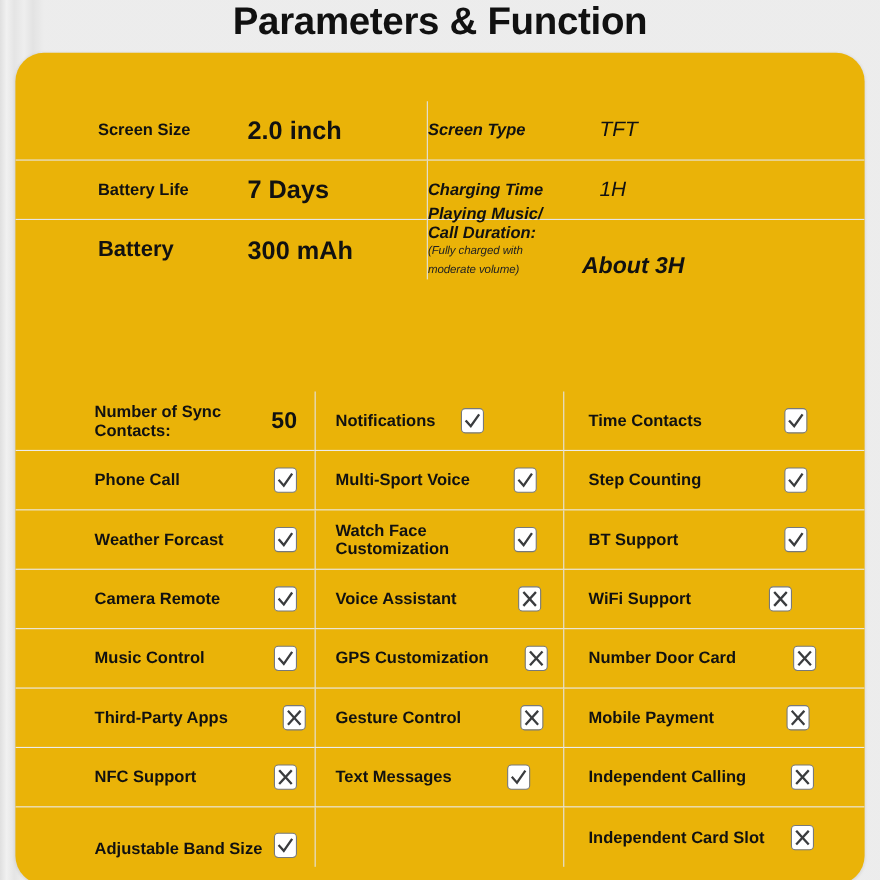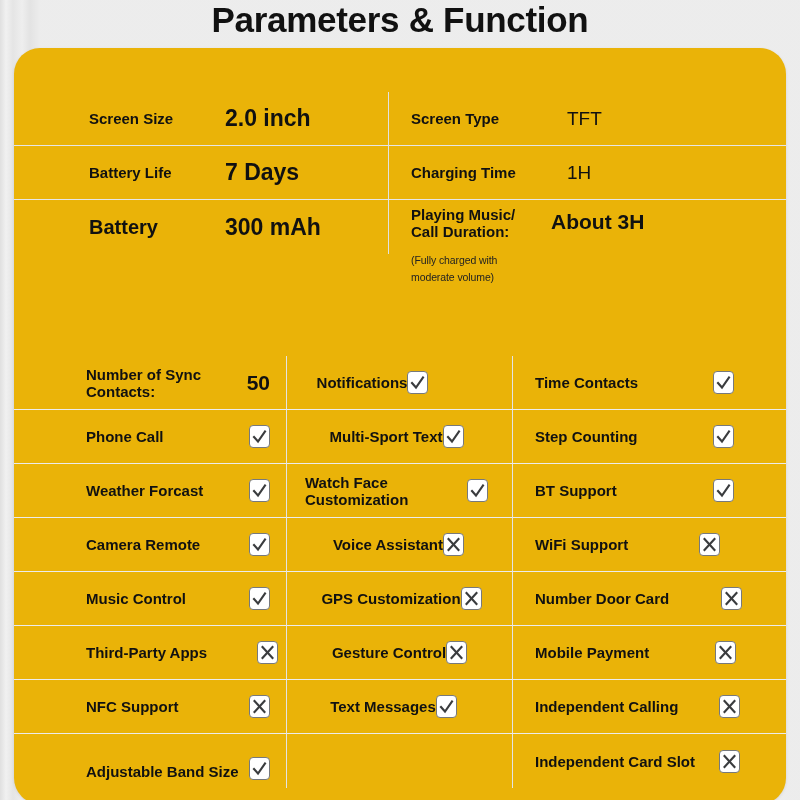--- a/index.html
+++ b/index.html
@@ -49,56 +49,56 @@
     width:100%;
     box-sizing:border-box;
   }
   .spec-cell{
     box-sizing:border-box;
     display:flex;
     align-items:center;
     position:relative;
   }
   .spec-cell.left{width:374px;padding-left:75px;border-bottom:1px solid #e6e6e6;}
-  .spec-cell.right{width:398px;padding-left:22px;border-bottom:1px solid #e6e6e6;border-left:1px solid #e2e2e2;}
+  .spec-cell.right{width:398px;border-bottom:1px solid #e6e6e6;border-left:1px solid #e2e2e2;font-style:italic;}
 
   .sp-label{
     font-size:15px;font-weight:bold;color:#111;line-height:17px;
     width:120px;flex:none;
   }
   .sp-label.wide{width:118px;}
   .sp-value{
     font-size:23px;font-weight:bold;color:#111;
     margin-left:16px;
   }
   .sp-value.reg{font-weight:normal;font-size:19px;margin-left:36px;}
   .sp-value.reg2{font-weight:normal;font-size:18px;margin-left:28px;}
   .sp-value.sm{font-size:21px;font-weight:bold;margin-left:22px;}
 
   .note{
     font-size:10.5px;font-weight:normal;color:#222;
-    display:block;margin-top:12px;letter-spacing:-.1px;
+    display:block;margin-top:0;letter-spacing:-.1px;
   }
 
   
   .grid{
     position:absolute;left:0;top:308px;width:772px;
   }
   .g-row{display:flex;width:100%;}
   .g-cell{
     box-sizing:border-box;
     height:54px;
     display:flex;
     align-items:center;
     justify-content:space-between;
     border-bottom:1px solid #ececec;
     position:relative;
   }
   .g-cell.c1{width:272px;padding-left:72px;padding-right:16px;}
-  .g-cell.c2{width:226px;padding-left:18px;padding-right:24px;border-left:1px solid #e4e4e4;justify-content:center;}
+  .g-cell.c2{width:226px;padding-left:18px;padding-right:24px;border-left:1px solid #e4e4e4;}
   .g-cell.c3{width:274px;padding-left:22px;padding-right:52px;border-left:1px solid #e4e4e4;}
   .g-cell.empty{justify-content:flex-start;}
 
   .g-label{
     font-size:15px;font-weight:bold;color:#111;line-height:17px;
   }
   .g-num{font-size:21px;font-weight:bold;color:#111;}
 
   
   .box{
@@ -146,21 +146,21 @@
           <span class="sp-value reg">1H</span>
         </div>
       </div>
 
 
       <div class="spec-row">
         <div class="spec-cell left" style="height:54px;border-bottom:none">
           <span class="sp-label" style="font-size:20px">Battery</span>
           <span class="sp-value">300 mAh</span>
         </div>
-        <div class="spec-cell right" style="height:54px;border-bottom:none;align-items:flex-start;padding-top:6px">
+        <div class="spec-cell right" style="height:54px;border-bottom:none;align-items:flex-end;padding-top:6px">
           <span class="sp-label wide">
             <span>Playing Music/ Call Duration:</span>
             <span class="note">(Fully charged with moderate volume)</span>
           </span>
           <span class="sp-value sm" style="margin-top:4px">About 3H</span>
         </div>
       </div>
 
     </div>
 
@@ -192,21 +192,21 @@
       <div class="g-row">
         <div class="g-cell c1">
           <span class="g-label">Phone Call</span>
           <span class="box">
               <svg viewBox="0 0 19 21">
                 <path d="M4 11 L8 15.5 L15 5.5"></path>
               </svg>
             </span>
         </div>
         <div class="g-cell c2">
-          <span class="g-label">Multi-Sport Text</span>
+          <span class="g-label">Multi-Sport Voice</span>
           <span class="box">
               <svg viewBox="0 0 19 21">
                 <path d="M4 11 L8 15.5 L15 5.5"></path>
               </svg>
             </span>
         </div>
         <div class="g-cell c3">
           <span class="g-label">Step Counting</span>
           <span class="box">
               <svg viewBox="0 0 19 21">

